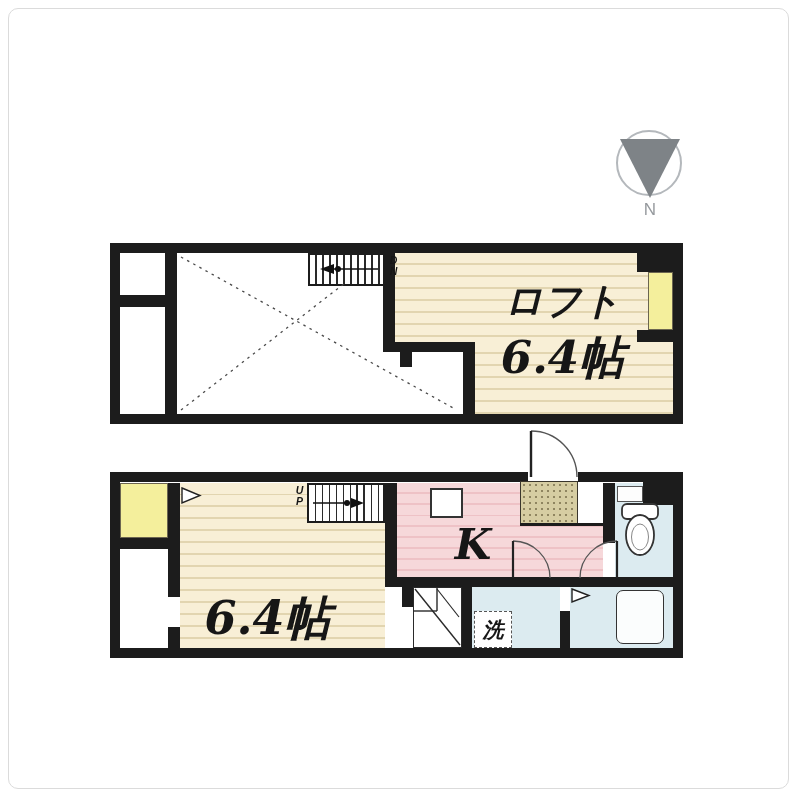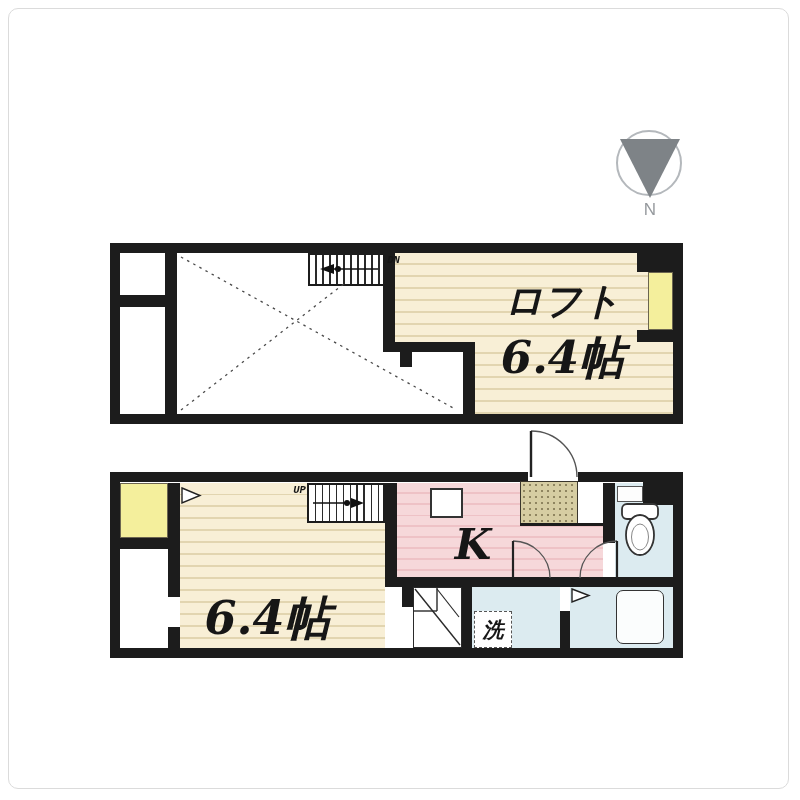--- a/index.html
+++ b/index.html
@@ -11,21 +11,21 @@
   .pinkf{position:absolute;background:repeating-linear-gradient(to bottom,var(--kitchen-floor,#f6d8da) 0px 9.5px,var(--kitchen-floor-line,#eec2c6) 9.5px 11px);}
   .wet{position:absolute;background:var(--wet-area,#dcebf0);}
   .yellow{position:absolute;background:var(--window-yellow,#f4ef9c);border:1px solid #6b6550;box-sizing:border-box;}
   .mat{position:absolute;background-color:var(--entrance-mat,#d6cda2);
        background-image:radial-gradient(#8f8560 1.1px,transparent 1.2px);background-size:6px 6px;
        border:1px solid #3a362c;box-sizing:border-box;}
   .stairs{position:absolute;background:repeating-linear-gradient(to right,#ffffff 0px 5.5px,#2a2a2a 5.5px 7px);
           border:2px solid #1c1c1c;box-sizing:border-box;}
   .label{position:absolute;font-family:"DejaVu Serif","Liberation Serif",serif;font-style:italic;
          font-weight:bold;color:#161616;text-align:center;white-space:nowrap;}
-  .stair-dir{position:absolute;font-family:Liberation Mono, monospace;font-style:italic;
+  .stair-dir{position:absolute;font-family:Liberation Sans, sans-serif;font-style:italic;
          font-weight:bold;color:#161616;font-size:10.5px;line-height:11px;width:13px;
          word-break:break-all;text-align:center;}
   .frame{position:absolute;left:8px;top:8px;width:781px;height:781px;border:1px solid #dbdbdb;
          border-radius:10px;box-sizing:border-box;}
   .compass-circle{position:absolute;left:616px;top:130px;width:66px;height:66px;border-radius:50%;
          border:2px solid #b4b8bc;box-sizing:border-box;}
   .compass-tri{position:absolute;left:620px;top:139px;width:0;height:0;
          border-left:30px solid transparent;border-right:30px solid transparent;
          border-top:59px solid var(--compass-gray,#7e8387);}
   .compass-n{position:absolute;left:630px;top:200px;width:40px;text-align:center;

